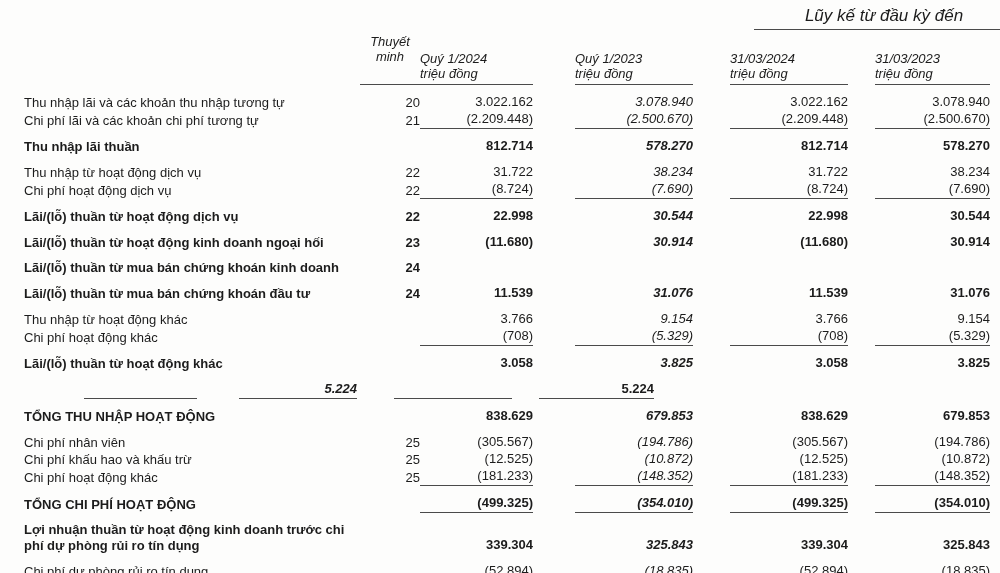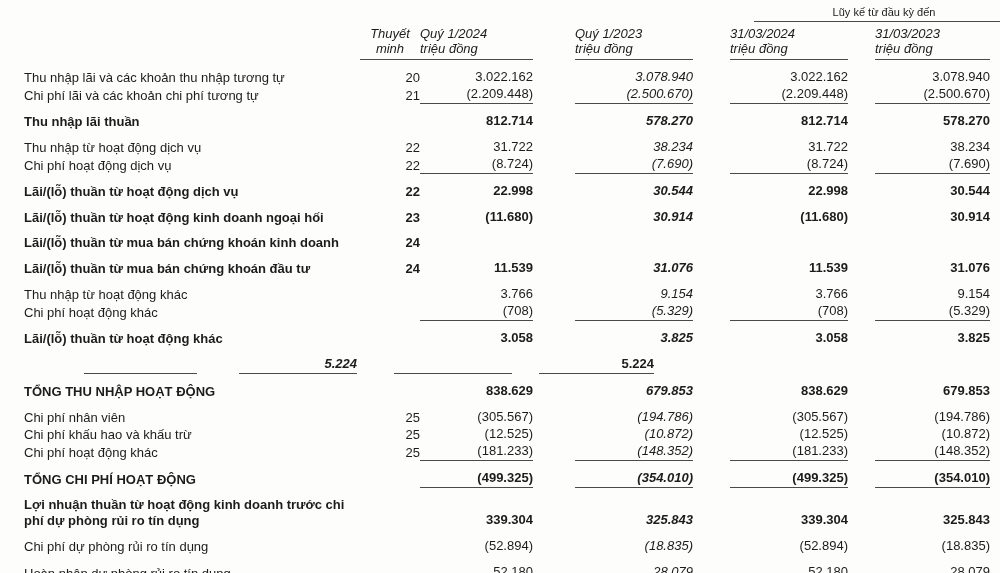--- a/index.html
+++ b/index.html
@@ -13,28 +13,28 @@
   .row{display:flex;align-items:flex-end;line-height:16px;font-size:13px;}
   .c-label{width:336px;flex:none;padding-right:6px;box-sizing:border-box;}
   .c-note{width:60px;flex:none;text-align:right;}
   .c-val{flex:none;text-align:right;white-space:nowrap;}
   .v1{width:113px;}
   .v2{width:118px;margin-left:42px;font-style:italic;}
   .v3{width:118px;margin-left:37px;}
   .v4{width:115px;margin-left:27px;}
 
   
-  .hdr-group-row{display:flex;font-size:11px;}
+  .hdr-group-row{display:flex;font-size:17px;font-style:italic;}
   .hdr-group-spacer{width:730px;flex:none;}
   .hdr-group{width:260px;flex:none;text-align:center;padding-bottom:3px;
     border-bottom:1.5px solid #4a4a4a;}
   .hdr-row{display:flex;align-items:flex-end;font-size:13px;font-style:italic;
     margin-top:4px;line-height:15px;}
   .hdr-note{width:60px;flex:none;margin-left:336px;text-align:center;
-    border-bottom:1.5px solid #4a4a4a;padding-bottom:3px;}
+    border-bottom:1.5px solid #4a4a4a;padding-bottom:20px;}
   .hdr-col{flex:none;border-bottom:1.5px solid #4a4a4a;padding-bottom:3px;}
 
   
   .rows{margin-top:9px;}
   .row.gap{margin-top:9px;}
   .row.bold{font-weight:700;}
   .row .c-val.ul{border-bottom:1.5px solid #4a4a4a;padding-bottom:2px;}
   .row.padv .c-val{padding-bottom:1px;}
 </style>
 </head>

